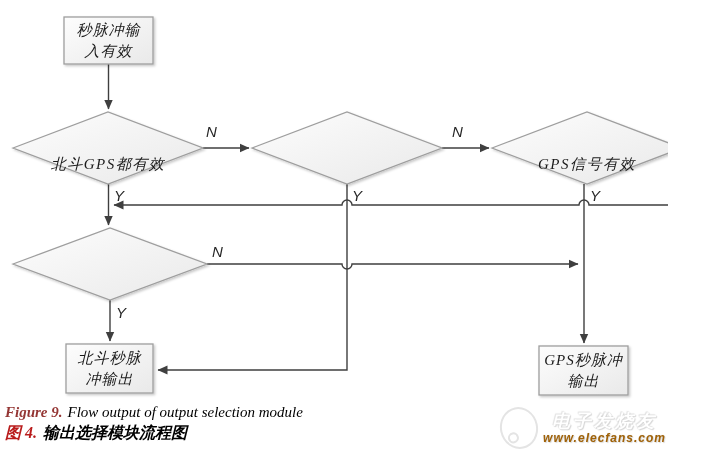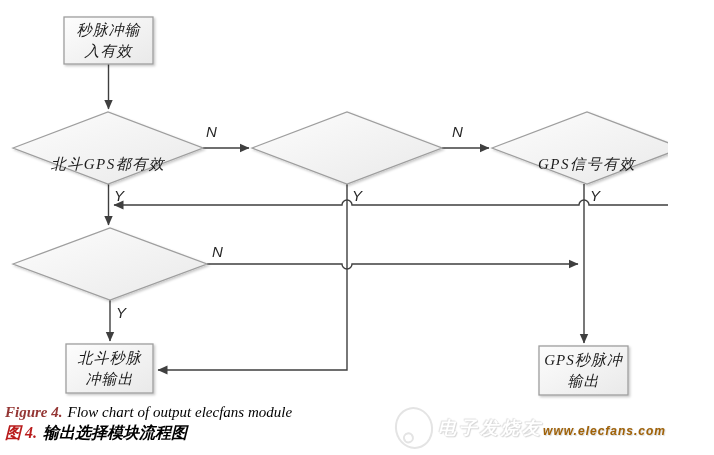--- a/index.html
+++ b/index.html
@@ -32,21 +32,21 @@
     pointer-events:none;
   }
   .wm-circle{
     width:34px;height:38px;border:2px solid #e4e4e4;border-radius:50%;
     position:relative;transform:rotate(-12deg);
   }
   .wm-circle::after{
     content:"";position:absolute;left:4px;bottom:5px;width:7px;height:7px;
     border:2px solid #e4e4e4;border-radius:50%;
   }
-  .wm-text{display:flex;flex-direction:row;align-items:flex-end;}
+  .wm-text{display:flex;flex-direction:column;align-items:center;}
   .wm-brand{
     font-family:"Liberation Sans","DejaVu Sans",sans-serif;
     font-size:18px;font-weight:bold;letter-spacing:3px;color:#ffffff;
     text-shadow:0 0 1px #cfcfcf,1px 1px 1px #d8d8d8,-1px -1px 1px #e6e6e6;
     line-height:20px;
   }
   .wm-url{
     font-family:"Liberation Sans","DejaVu Sans",sans-serif;
     font-size:12px;font-weight:bold;letter-spacing:1px;color:#a16207;
     text-shadow:0 0 1px #cfcfcf,1px 1px 1px #dcdcdc;
@@ -126,21 +126,21 @@
     <span class="yn" style="left:684px;top:124px;">N</span>
     <span class="yn" style="left:114px;top:188px;">Y</span>
     <span class="yn" style="left:352px;top:188px;">Y</span>
     <span class="yn" style="left:590px;top:188px;">Y</span>
     <span class="yn" style="left:212px;top:244px;">N</span>
     <span class="yn" style="left:116px;top:305px;">Y</span>
   </div>
 
   <div class="caption">
     <div class="cap-en">
-      <span class="cap-label">Figure 4.</span><span>Flow chart of output elecfans module</span>
+      <span class="cap-label">Figure 9.</span><span>Flow output of output selection module</span>
     </div>
     <div class="cap-zh">
       <span class="cap-label">图 4.</span><span>输出选择模块流程图</span>
     </div>
   </div>
 
   <div class="watermark">
     <div class="wm-circle"></div>
     <div class="wm-text">
       <div class="wm-brand">电子发烧友</div>

